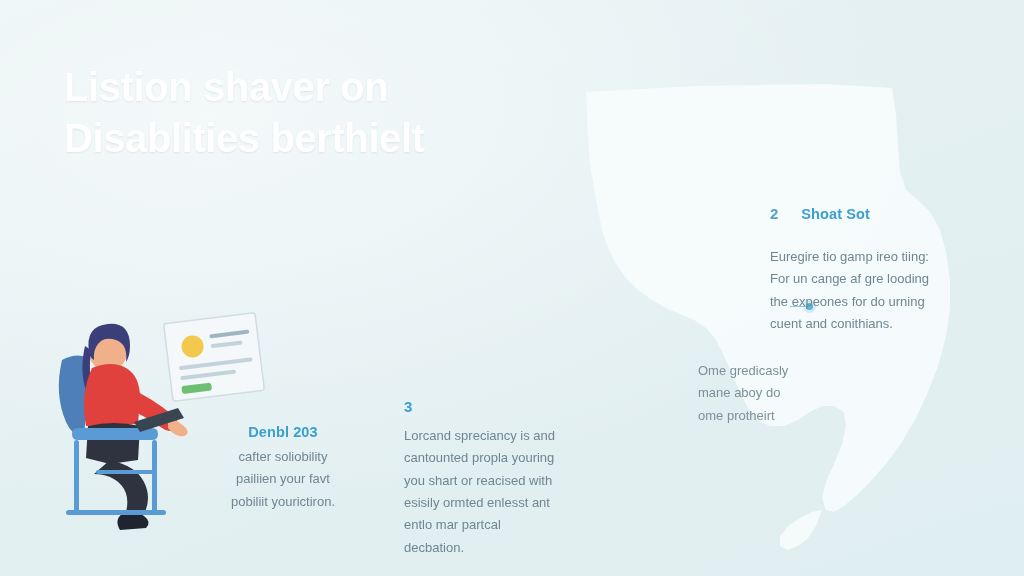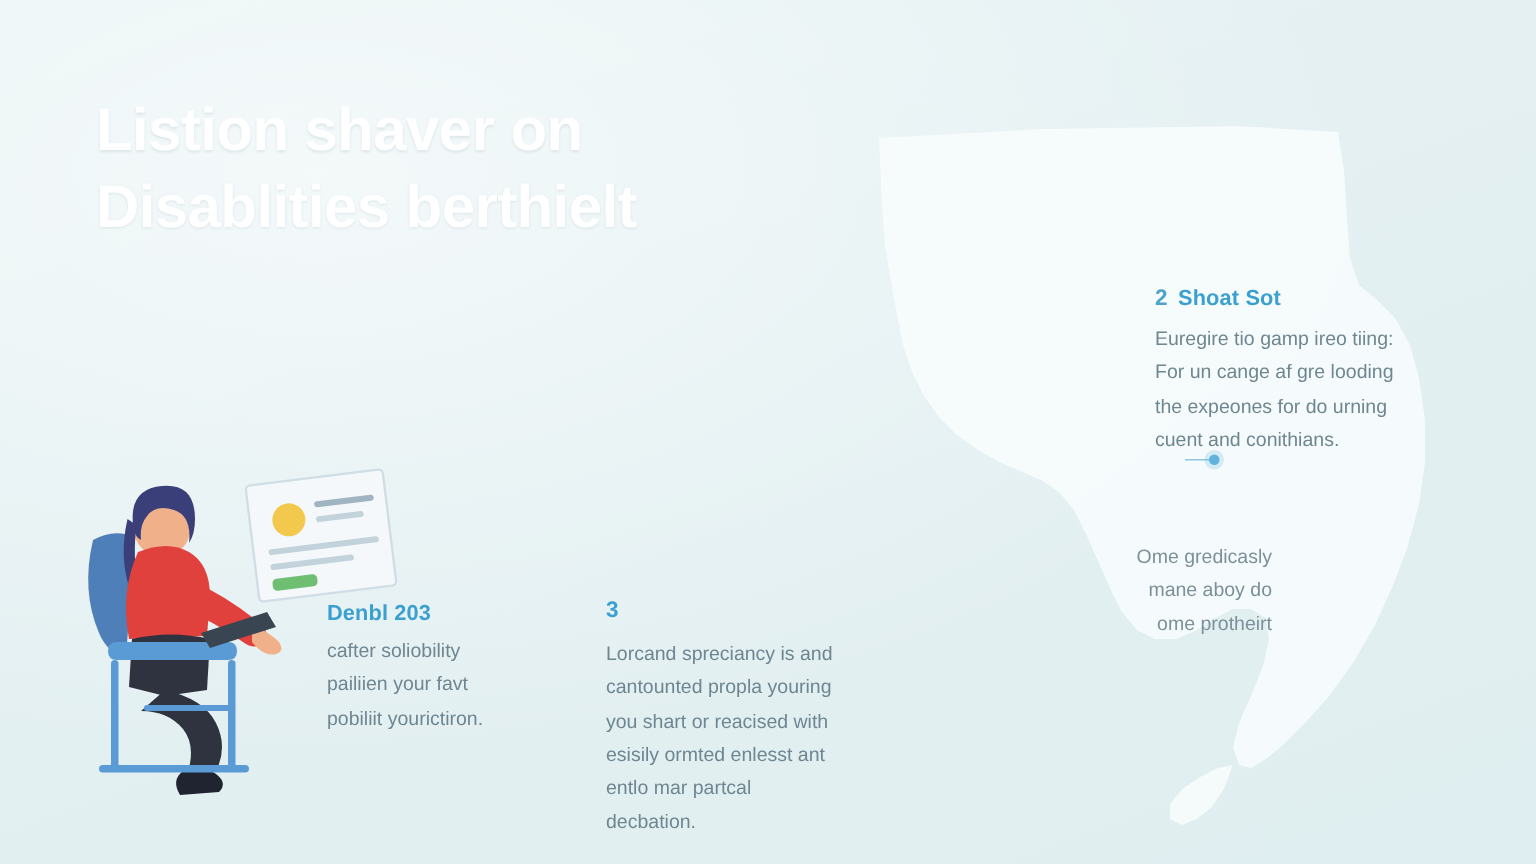--- a/index.html
+++ b/index.html
@@ -102,58 +102,59 @@
     letter-spacing: 0.1px;
   }
   .block .body {
     font-size: 13px;
     line-height: 1.72;
     color: #6f8691;
   }
 
   .block-left {
     left: 218px;
-    top: 401px;
+    top: 424px;
     width: 130px;
+    text-align: center;
   }
   .block-mid {
     left: 404px;
     top: 398px;
     width: 185px;
   }
   .block-right-top {
     left: 770px;
     top: 190px;
     width: 180px;
   }
   .block-right-bottom {
     left: 698px;
     top: 360px;
     width: 150px;
-    text-align: right;
+    text-align: left;
   }
 
   .block-mid .num-only {
     font-size: 15px;
     font-weight: bold;
     color: #3aa0d0;
     margin-bottom: 10px;
   }
   .block-right-top .row {
     display: flex;
     align-items: baseline;
     gap: 7px;
     margin-bottom: 8px;
   }
   .block-right-top .num {
     margin: 0;
     color: #4fa3cc;
   }
   .block-right-top .title {
-    margin: 0;
+    margin: 16px;
   }
   .block-right-bottom .body {
     color: #7c909a;
   }
 
   
   .map-dot {
     position: absolute;
     width: 7px;
     height: 7px;

